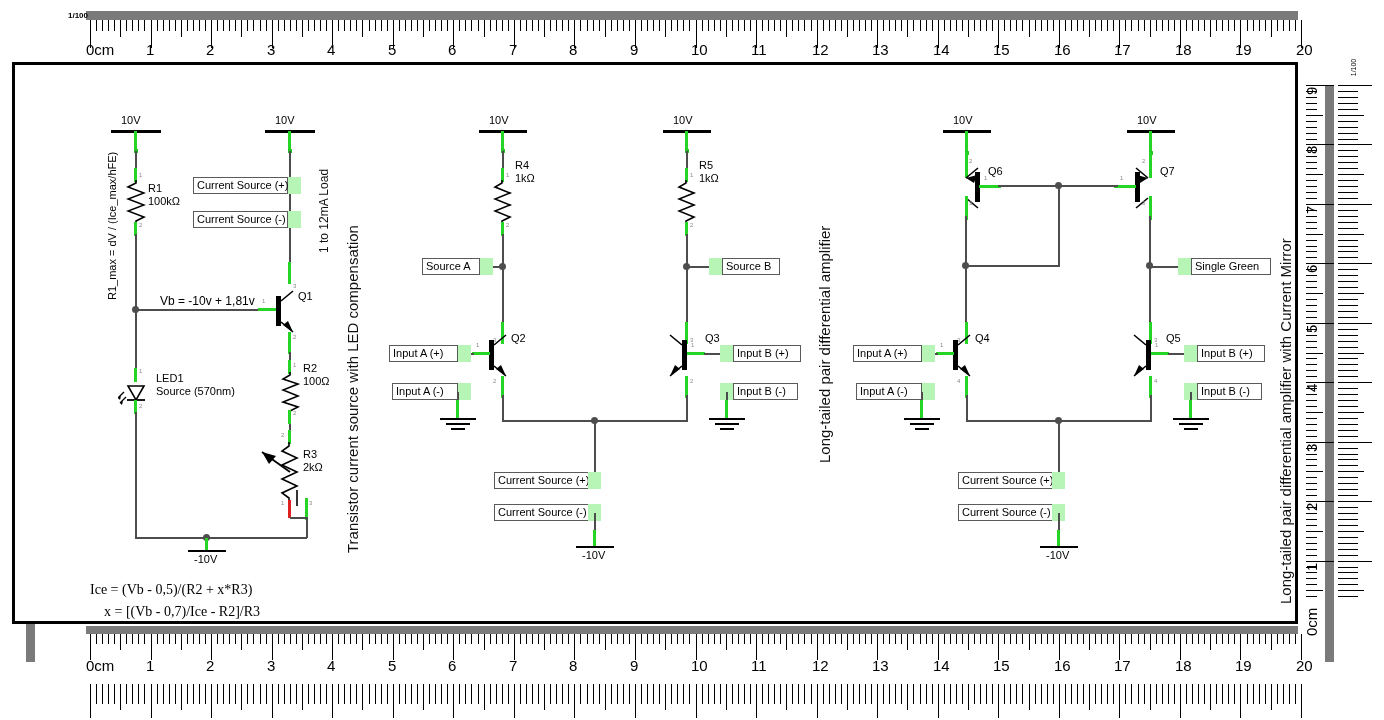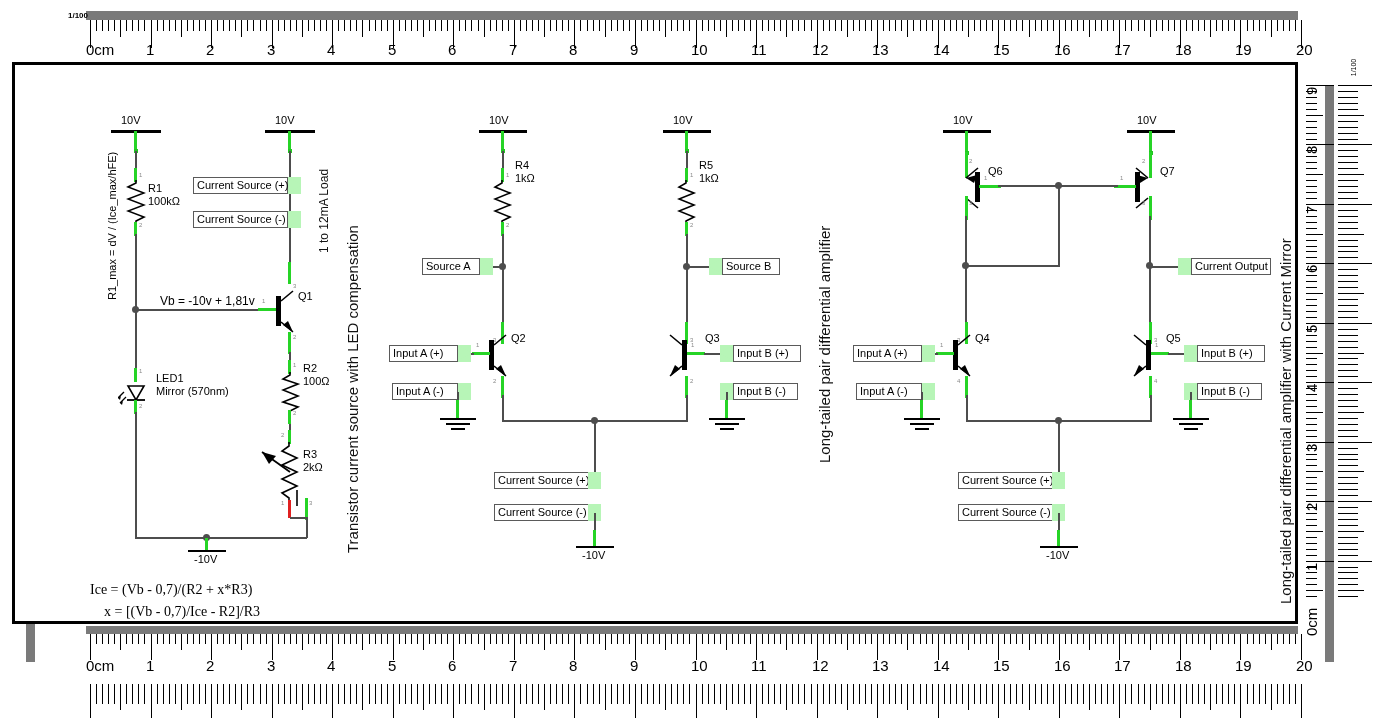--- a/index.html
+++ b/index.html
@@ -1049,21 +1049,21 @@
       <line x1="6" y1="14" x2="0" y2="20" stroke="#000" stroke-width="1.3"></line>
       <polygon points="0,20 3,18 2,22" fill="#000"></polygon>
       <line x1="8" y1="19" x2="2" y2="25" stroke="#000" stroke-width="1.3"></line>
       <polygon points="2,25 5,23 4,27" fill="#000"></polygon>
     </svg>
     <div class="pinwire v" style="left:134px;top:400px;height:14px;"></div>
     <div class="pinnum" style="left:139px;top:368px;">1</div>
     <div class="pinnum" style="left:139px;top:403px;">2</div>
     <div class="reslabel" style="left:156px;top:372px;">
       <span>LED1</span><br>
-      <span>Mirror (570nm)</span>
+      <span>Source (570nm)</span>
     </div>
 
     <div class="wire v" style="left:135px;top:412px;height:126px;"></div>
 
     <div class="railbar" style="left:265px;top:130px;width:50px;"></div>
     <div class="raillabel" style="left:275px;top:114px;">10V</div>
     <div class="pinwire v" style="left:288px;top:131px;height:20px;"></div>
     <div class="pindot" style="left:288px;top:149px;"></div>
 
     <div class="wire v" style="left:289px;top:151px;height:130px;"></div>
@@ -1125,21 +1125,21 @@
 
     <div class="wire h" style="left:135px;top:537px;width:172px;"></div>
     <div class="wire v" style="left:306px;top:518px;height:20px;"></div>
     <div class="node" style="left:203px;top:534px;"></div>
     <div class="pinwire v" style="left:205px;top:538px;height:12px;"></div>
     <div class="gndl" style="left:188px;top:550px;width:38px;"></div>
     <div class="raillabel" style="left:194px;top:553px;">-10V</div>
 
     <div class="rotnote" style="left:106px;top:300px;transform:rotate(-90deg);">R1_max = dV / (Ice_max/hFE)</div>
 
-    <div class="formula" style="left:90px;top:582px;">Ice = (Vb - 0,7)/(R2 + x*R3)</div>
+    <div class="formula" style="left:90px;top:582px;">Ice = (Vb - 0,5)/(R2 + x*R3)</div>
     <div class="formula" style="left:104px;top:604px;">x = [(Vb - 0,7)/Ice - R2]/R3</div>
 
     <div class="ptitle" style="left:344px;top:553px;transform:rotate(-90deg);">Transistor current source with LED compensation</div>
   </div>
 
   <div>
 
     <div class="railbar" style="left:479px;top:130px;width:48px;"></div>
     <div class="raillabel" style="left:489px;top:114px;">10V</div>
     <div class="pinwire v" style="left:501px;top:131px;height:20px;"></div>
@@ -1321,21 +1321,21 @@
 
     <div class="wire v" style="left:965px;top:216px;height:52px;"></div>
     <div class="node" style="left:962px;top:262px;"></div>
     <div class="wire v" style="left:965px;top:265px;height:70px;"></div>
 
     <div class="wire v" style="left:1149px;top:216px;height:52px;"></div>
     <div class="node" style="left:1146px;top:262px;"></div>
     <div class="wire h" style="left:1149px;top:266px;width:30px;"></div>
     <div class="flagarrow l" style="left:1178px;top:258px;"></div>
     <div class="flag" style="left:1191px;top:258px;width:80px;">
-      <span>Current Output</span>
+      <span>Single Green</span>
     </div>
     <div class="wire v" style="left:1149px;top:265px;height:70px;"></div>
 
     <div class="pinwire v" style="left:965px;top:322px;height:22px;"></div>
     <div class="pinnum" style="left:957px;top:337px;">3</div>
     <div class="trbar" style="left:953px;top:340px;height:30px;"></div>
     <svg class="tr" style="left:953px;top:332px;" width="30" height="48" viewBox="0 0 30 48">
       <line x1="5" y1="13" x2="17" y2="3" stroke="#000" stroke-width="1.6"></line>
       <line x1="5" y1="34" x2="17" y2="44" stroke="#000" stroke-width="1.6"></line>
       <polygon points="17,44 7,37 12,33" fill="#000"></polygon>

